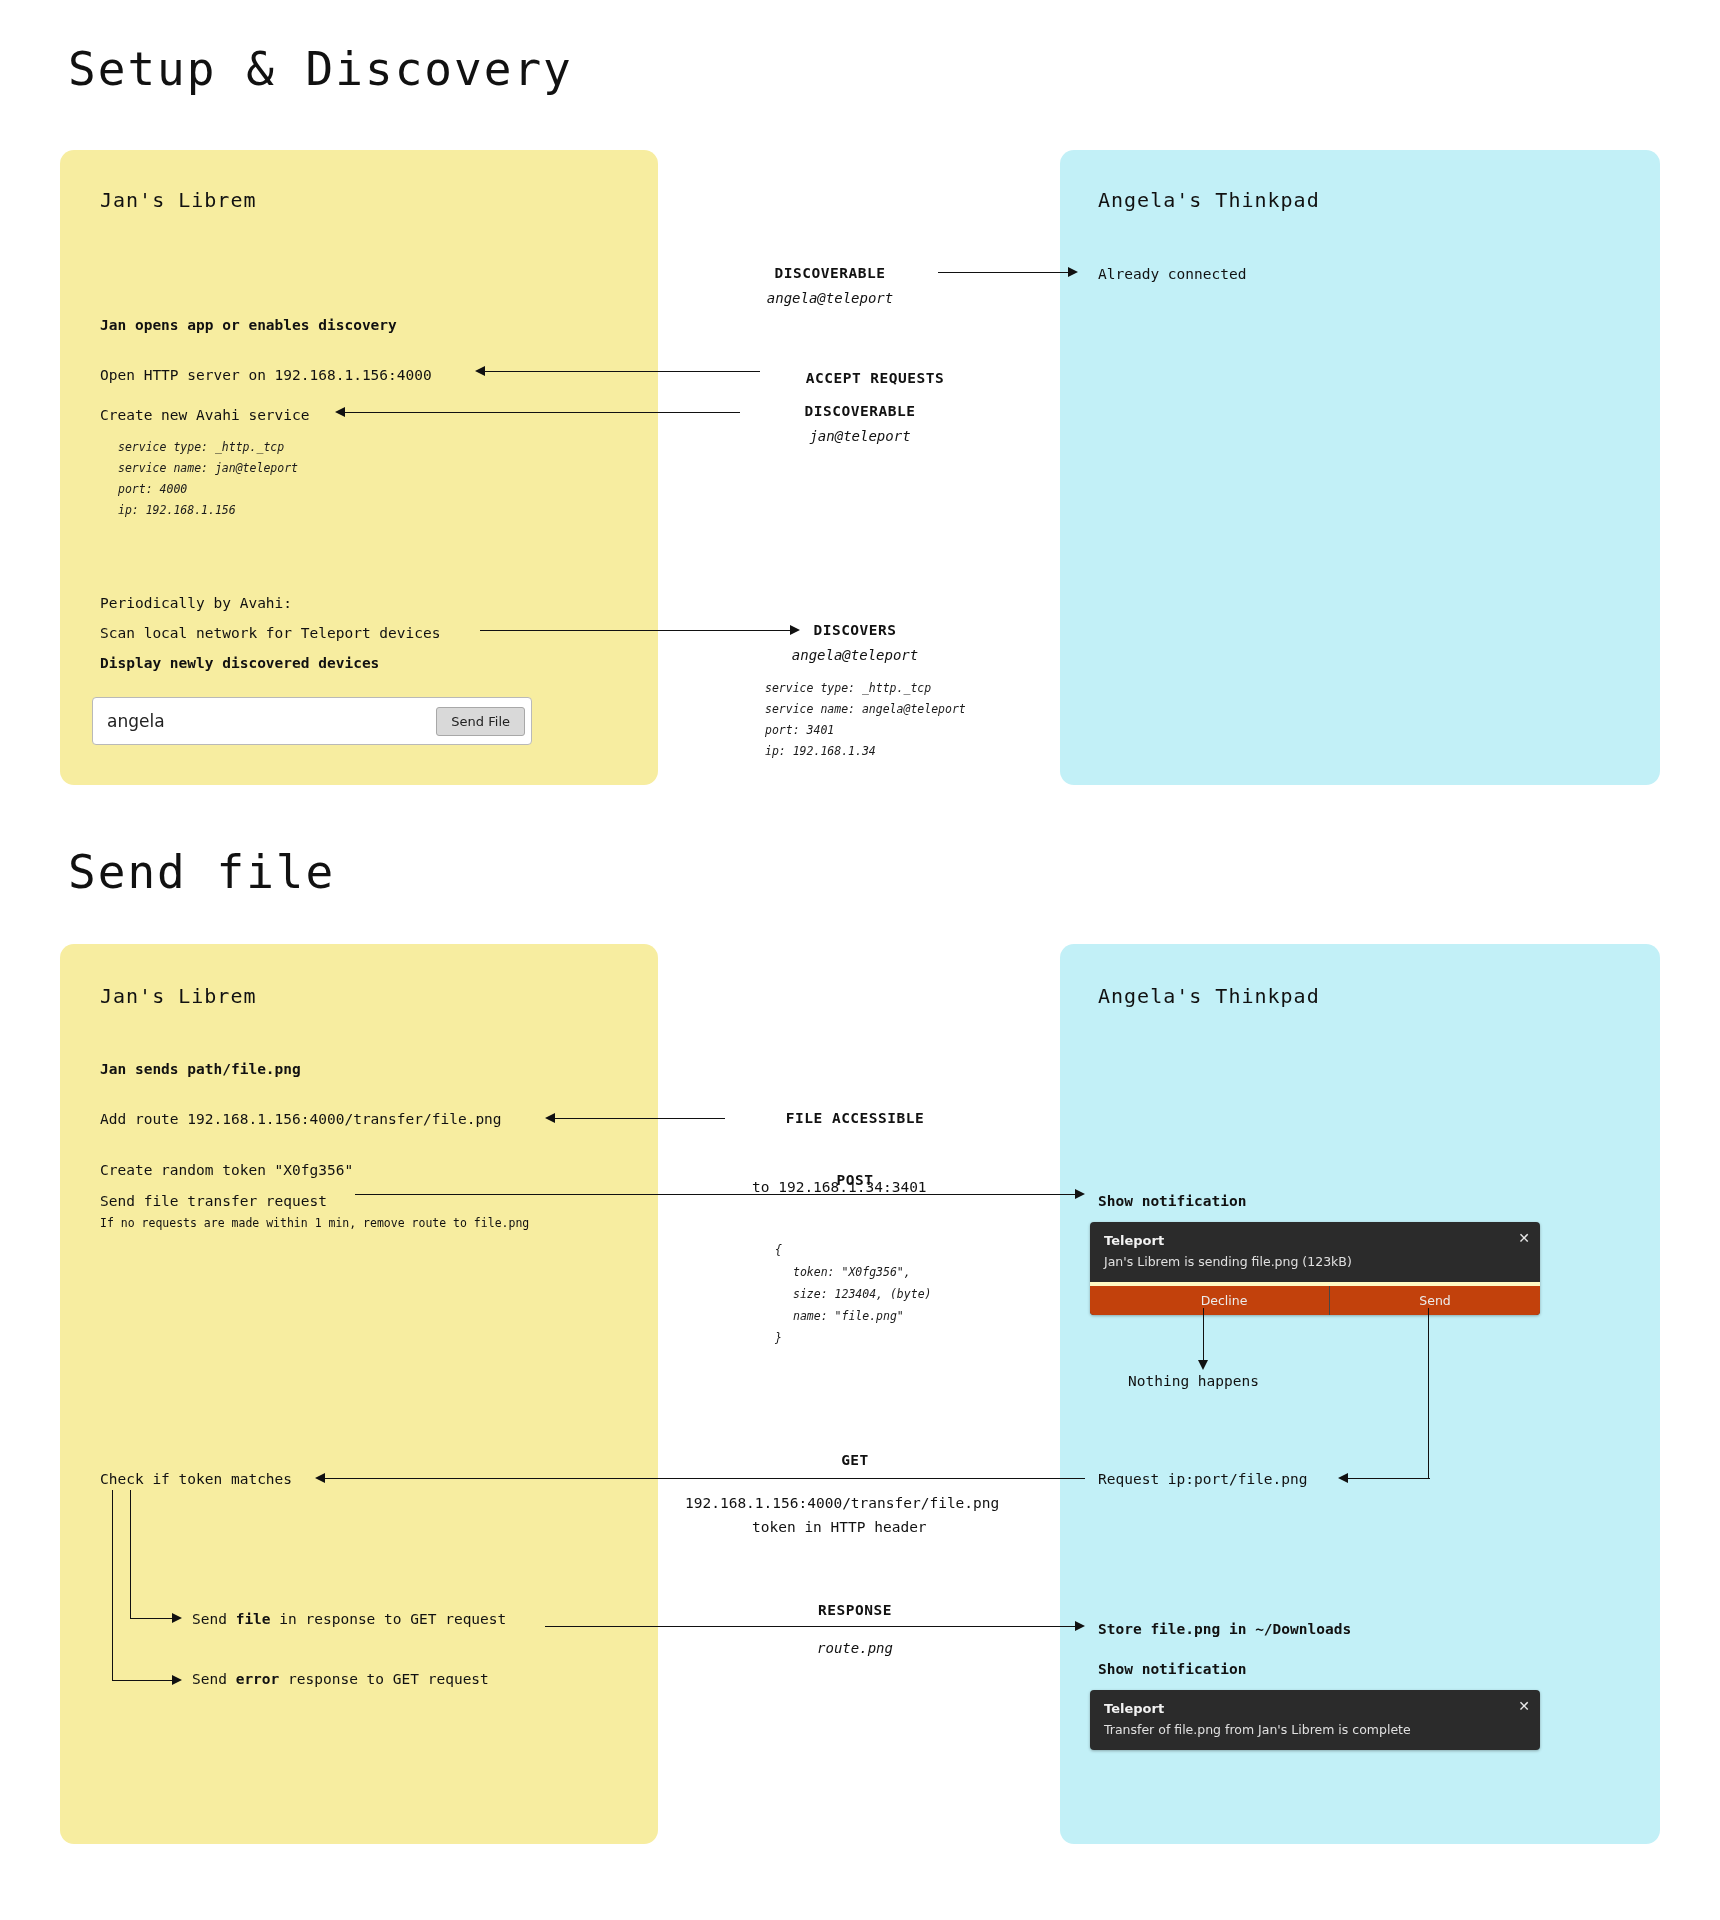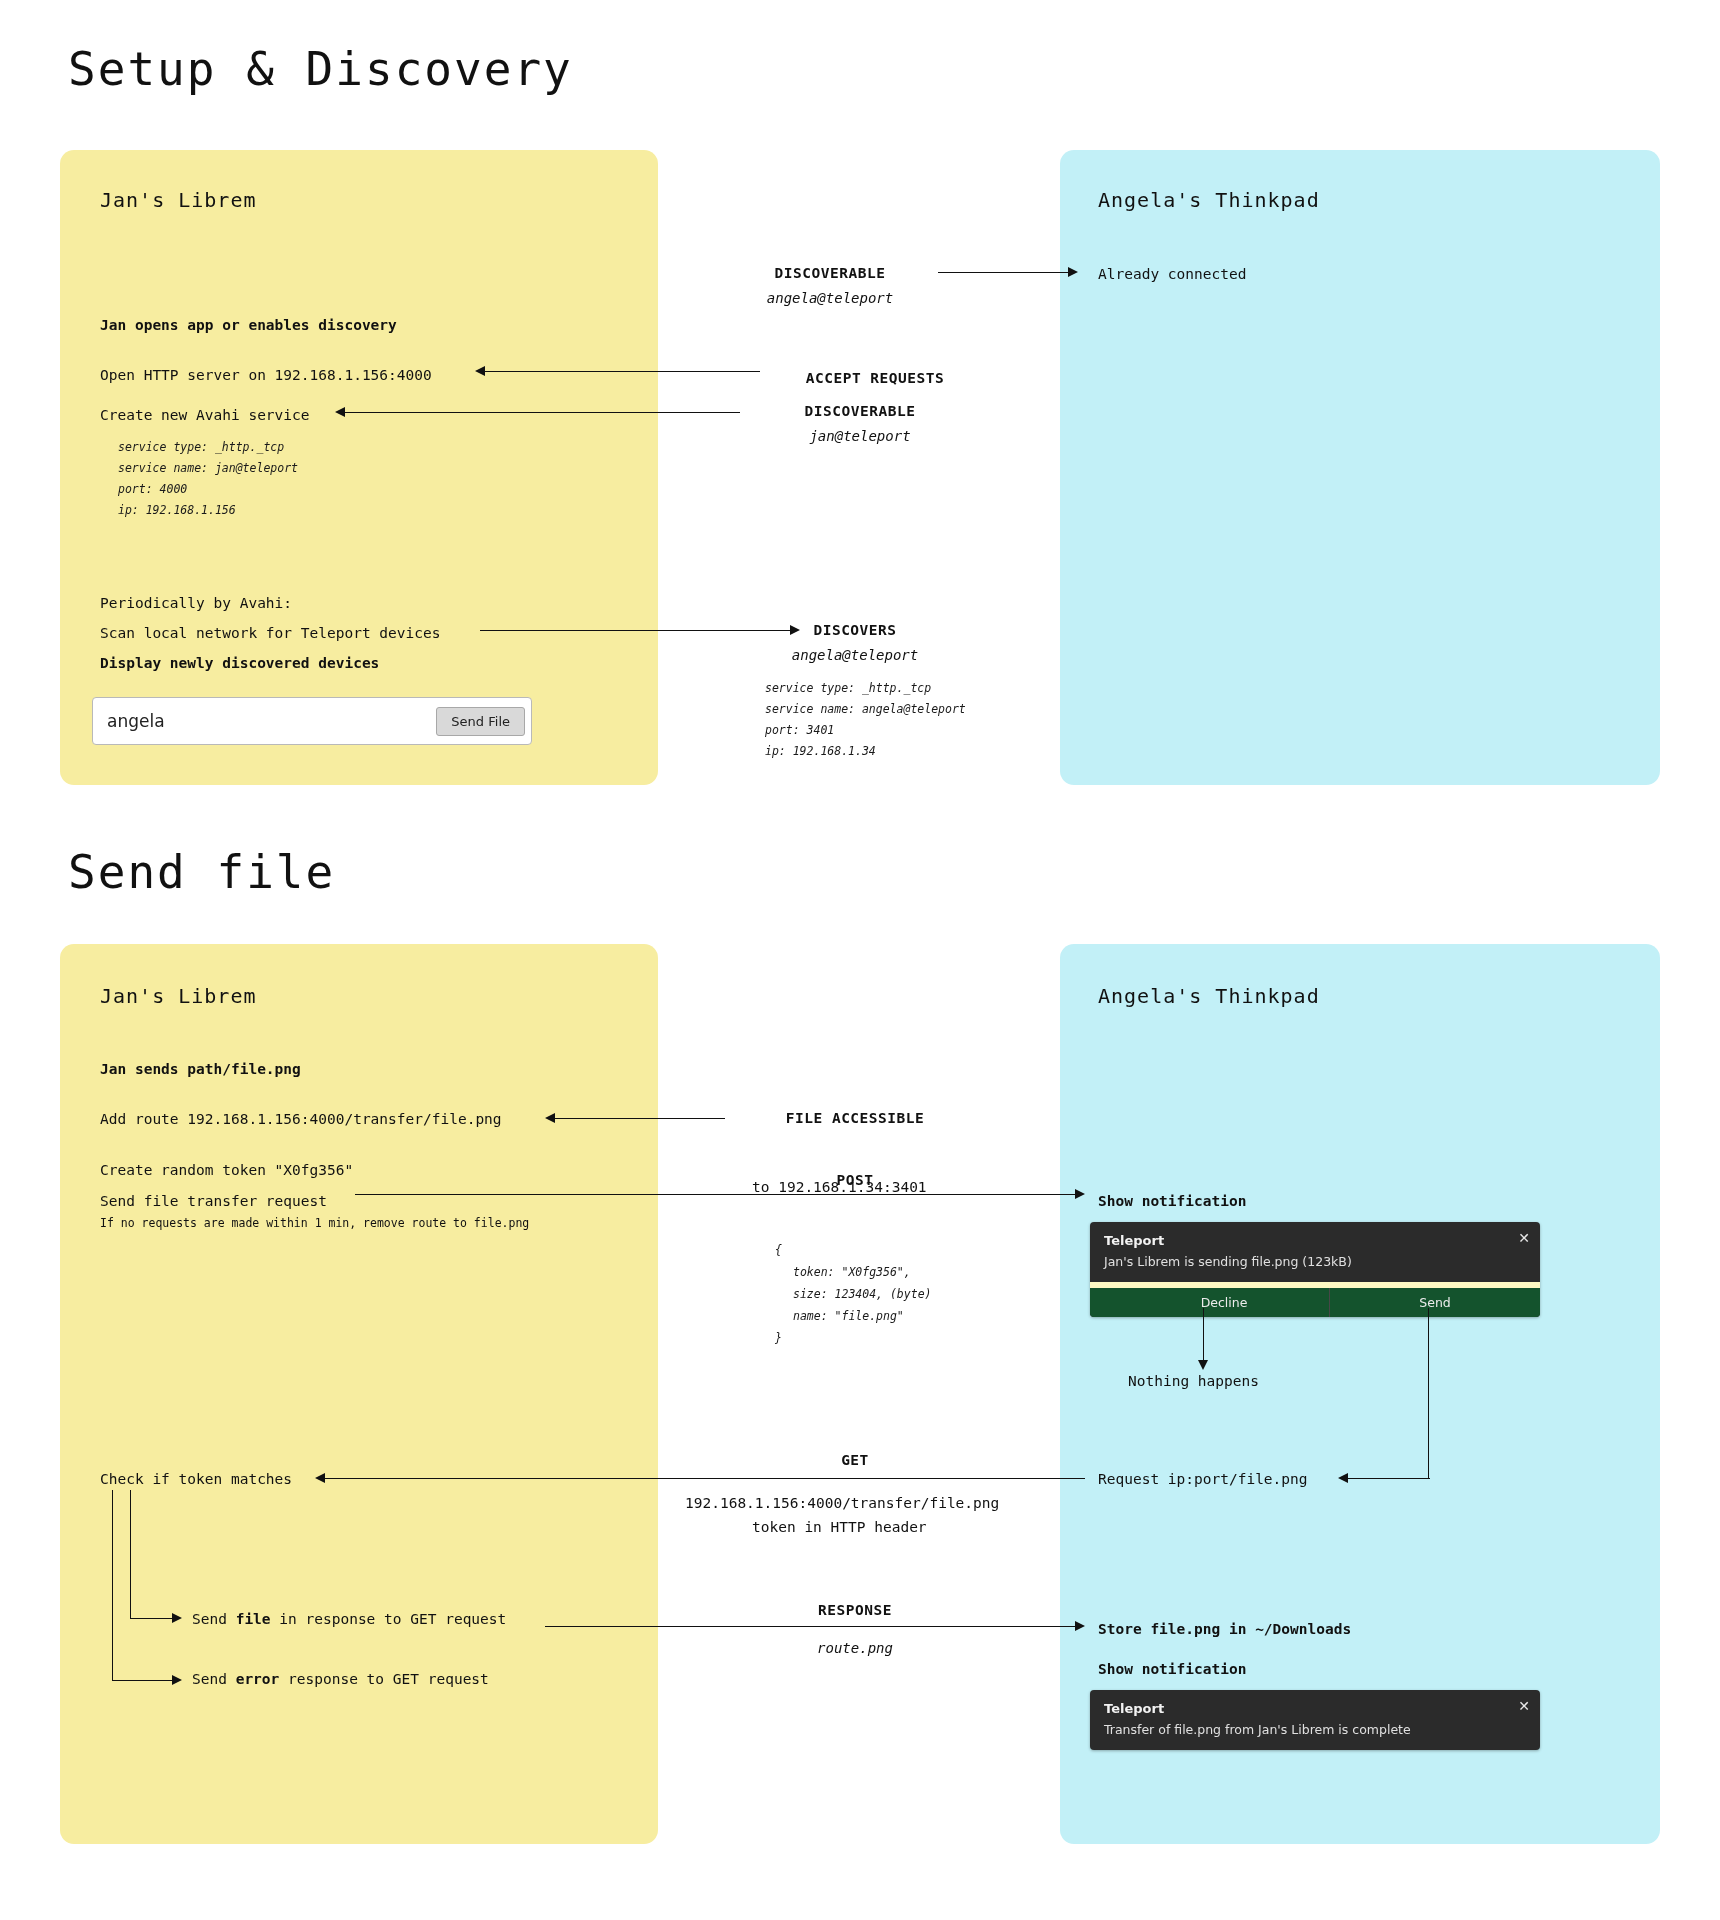--- a/index.html
+++ b/index.html
@@ -173,22 +173,22 @@
     position: absolute;
     right: 10px;
     top: 9px;
     font-size: 14px;
     color: #e8e8e8;
     cursor: pointer;
     line-height: 1;
   }
   .toast .actions {
     display: flex;
-    border-top: 6px solid #fef9c3;
-    background: #14532d;
+    border-top: 4px solid #fef9c3;
+    background: #c2410c;
     padding-left: 29px;
   }
   .toast .actions .act {
     flex: 1;
     text-align: center;
     font-size: 12.5px;
     padding: 7px 0;
     color: #ececec;
     cursor: pointer;
   }

